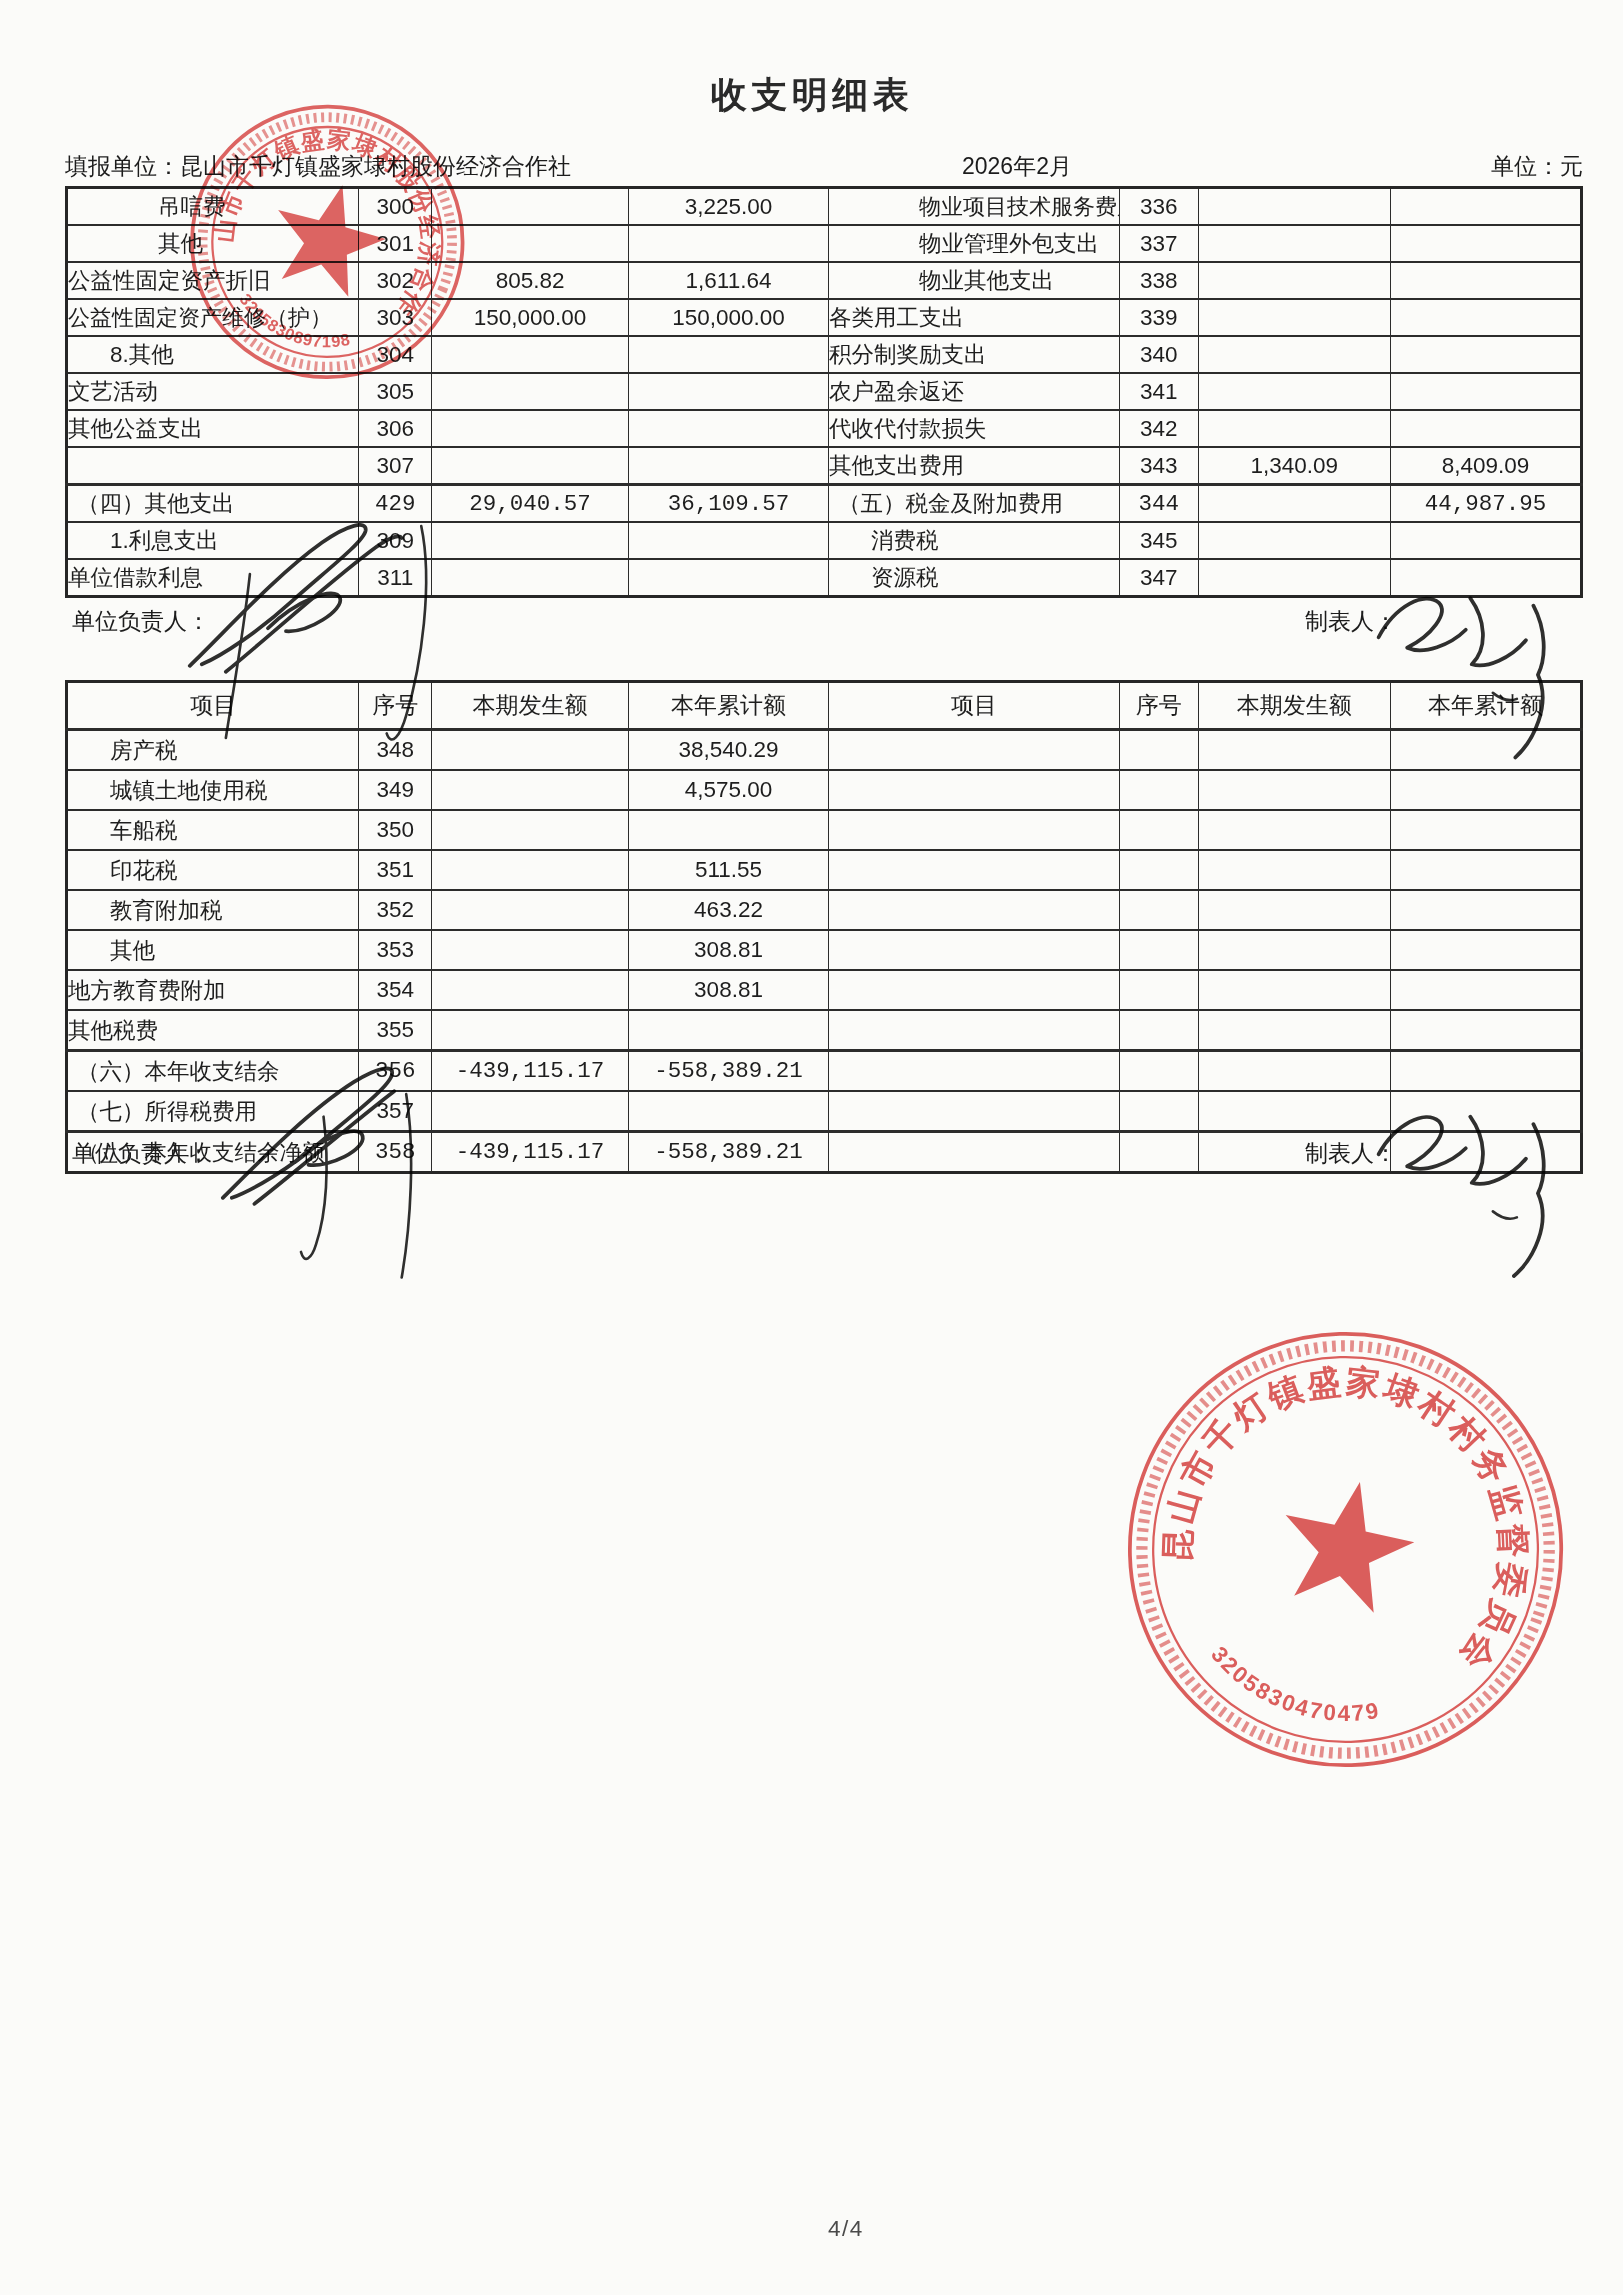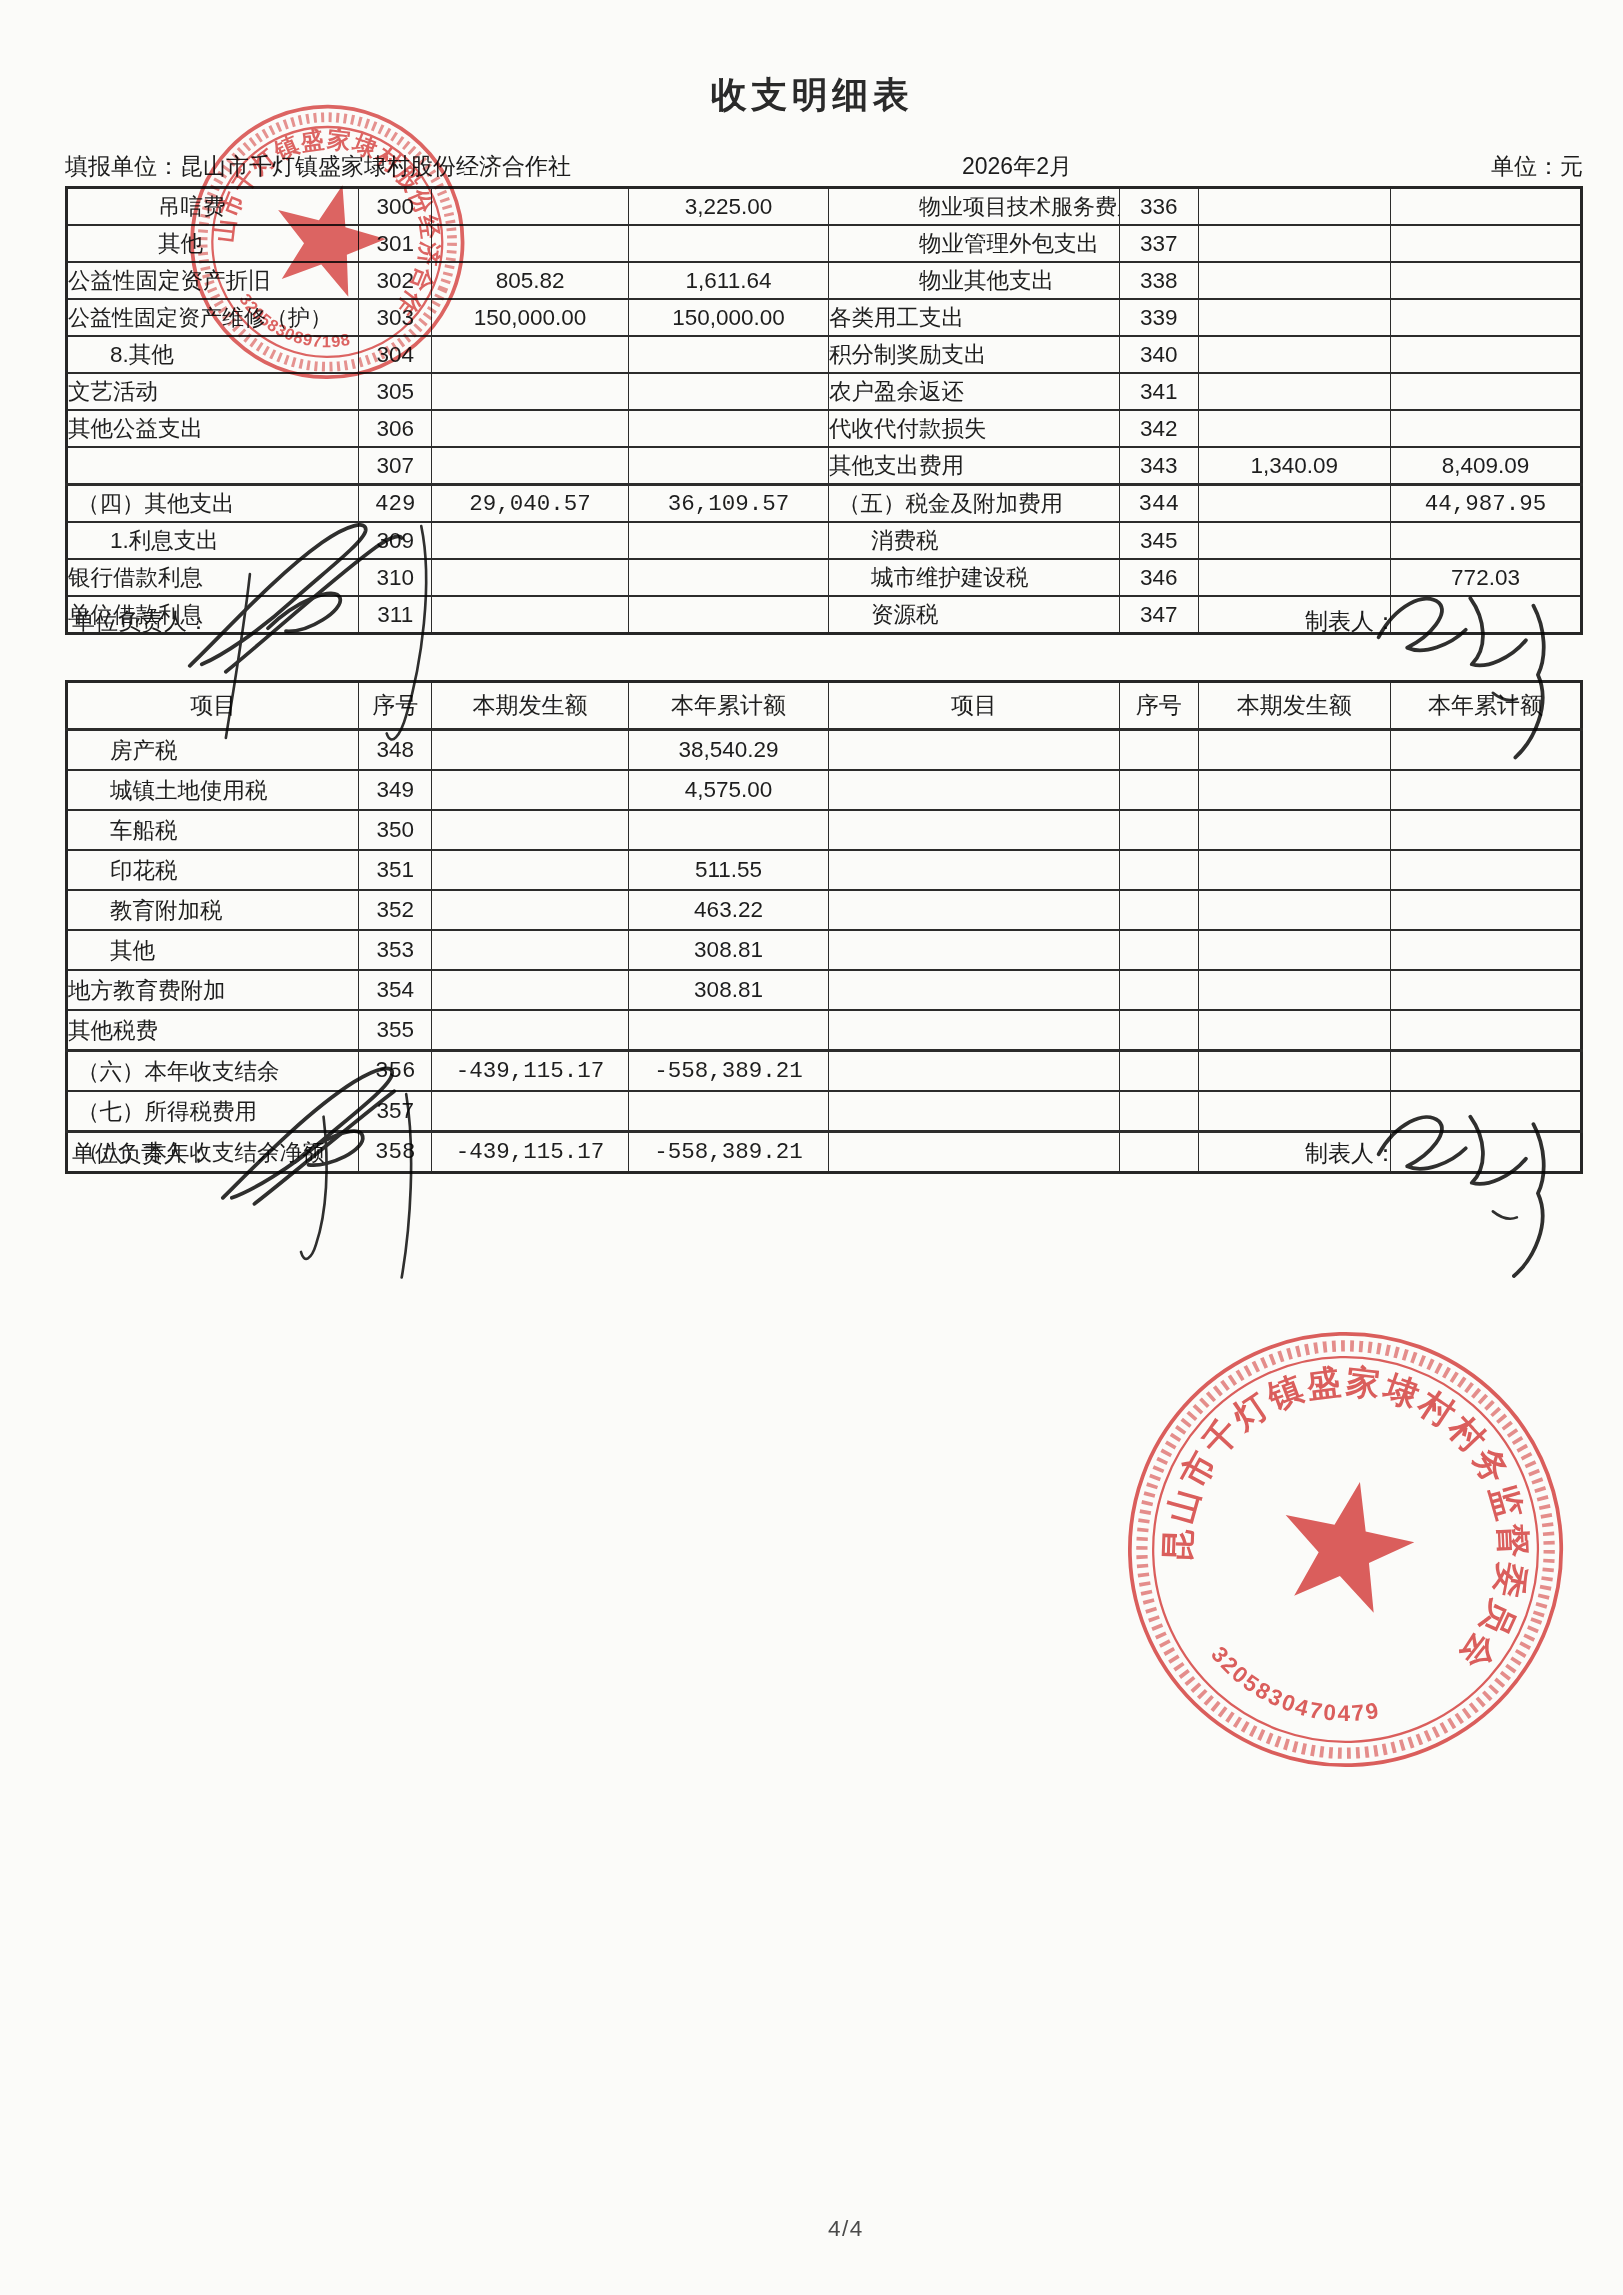--- a/index.html
+++ b/index.html
@@ -168,30 +168,20 @@
         </tr>
         <tr>
           <td class="item lvl1">1.利息支出</td>
           <td class="num">309</td>
           <td class="num"></td>
           <td class="num"></td>
           <td class="item lvl1">消费税</td>
           <td class="num">345</td>
           <td class="num"></td>
           <td class="num"></td>
-        </tr>
-        <tr>
-          <td class="item lvl2">银行借款利息</td>
-          <td class="num">310</td>
-          <td class="num"></td>
-          <td class="num"></td>
-          <td class="item lvl1">城市维护建设税</td>
-          <td class="num">346</td>
-          <td class="num"></td>
-          <td class="num">772.03</td>
         </tr>
         <tr>
           <td class="item lvl2">单位借款利息</td>
           <td class="num">311</td>
           <td class="num"></td>
           <td class="num"></td>
           <td class="item lvl1">资源税</td>
           <td class="num">347</td>
           <td class="num"></td>
           <td class="num"></td>

